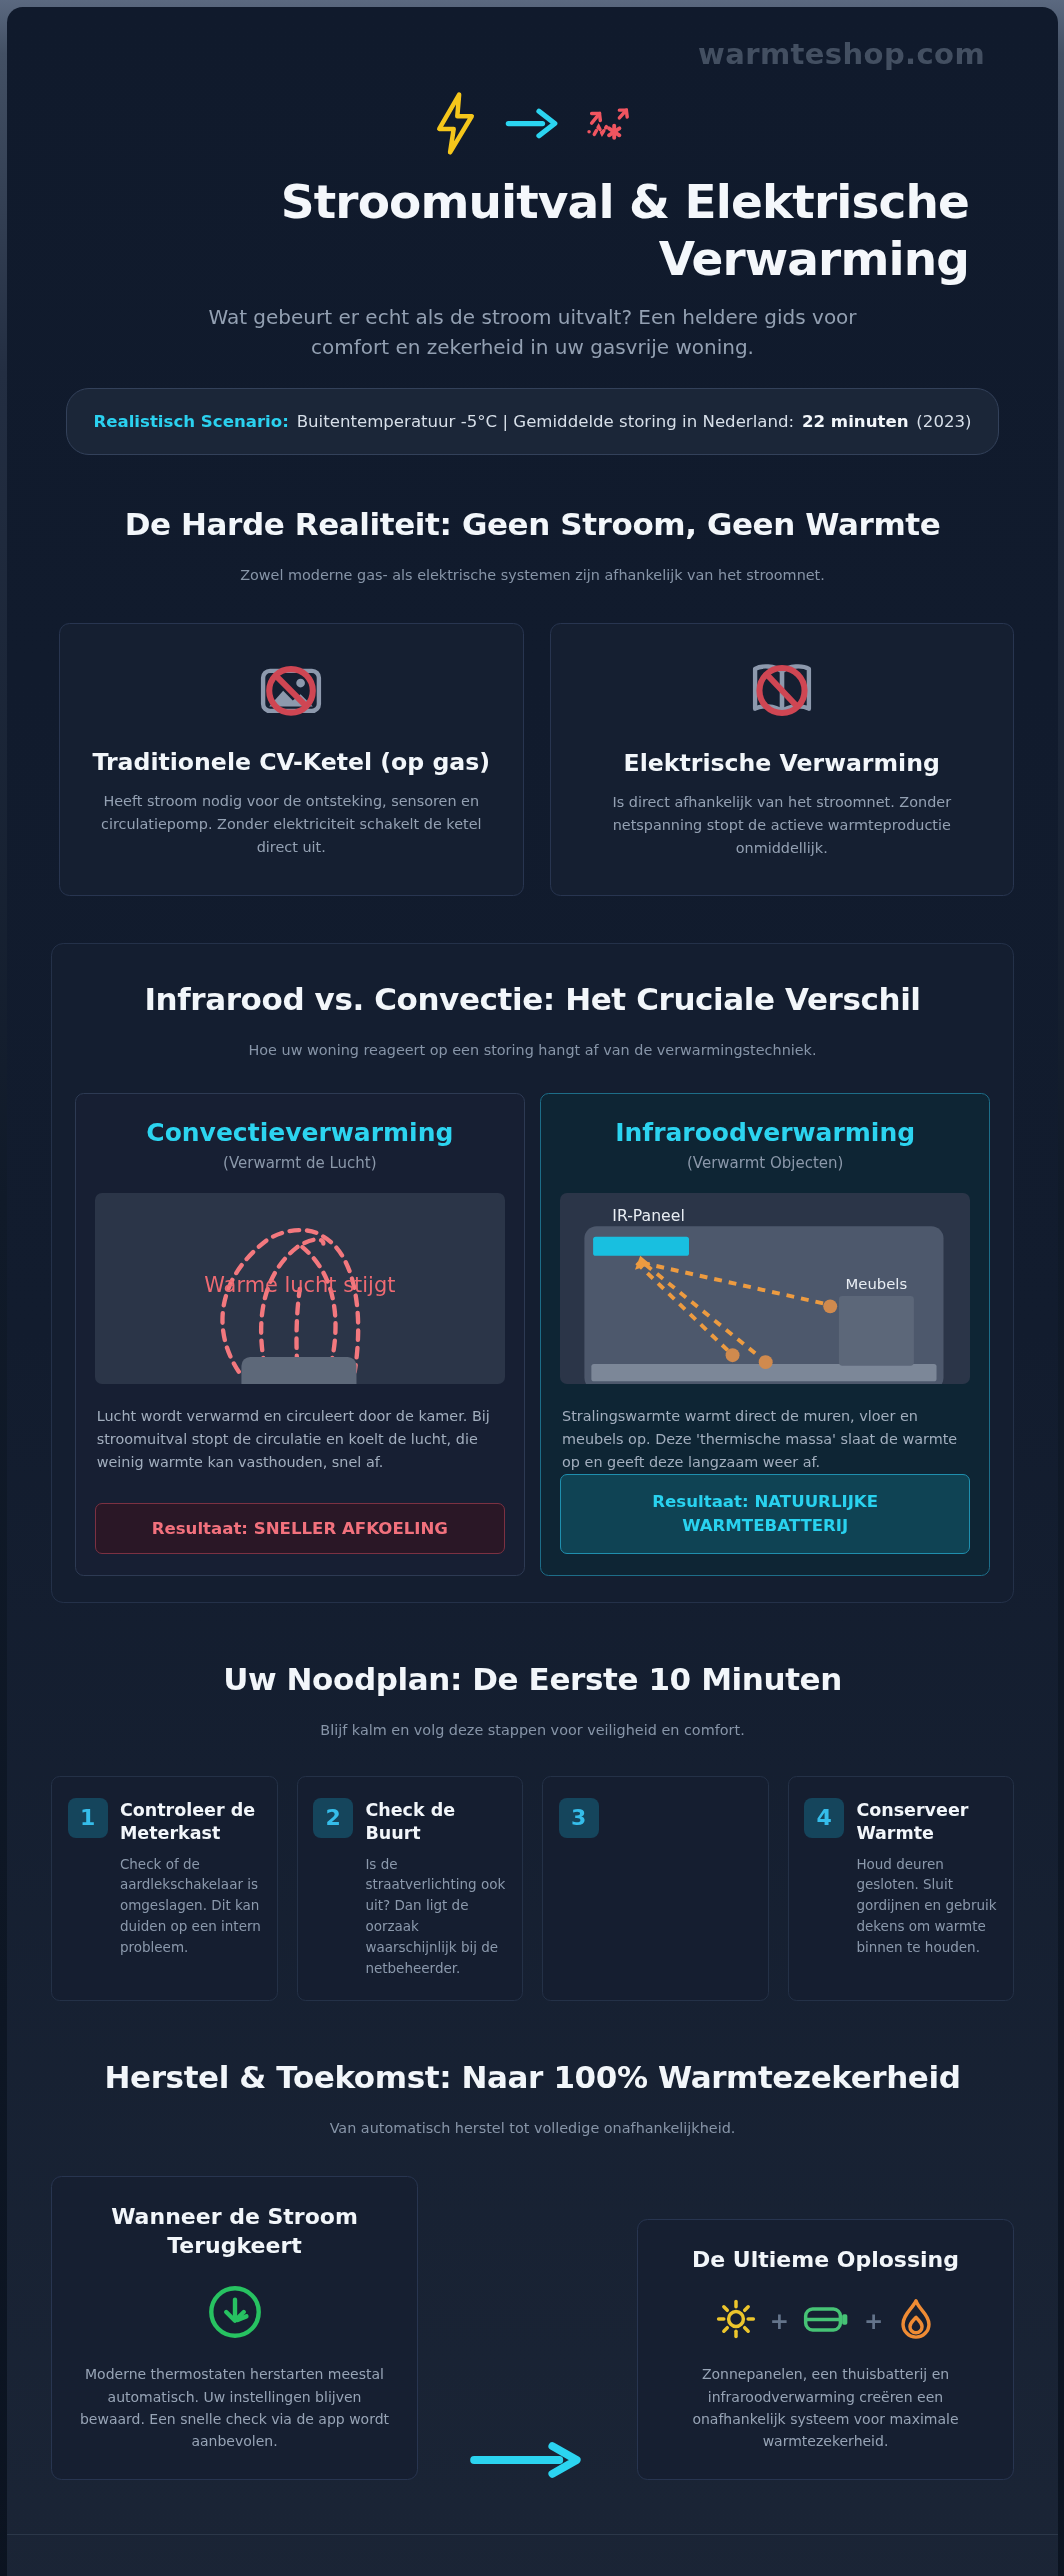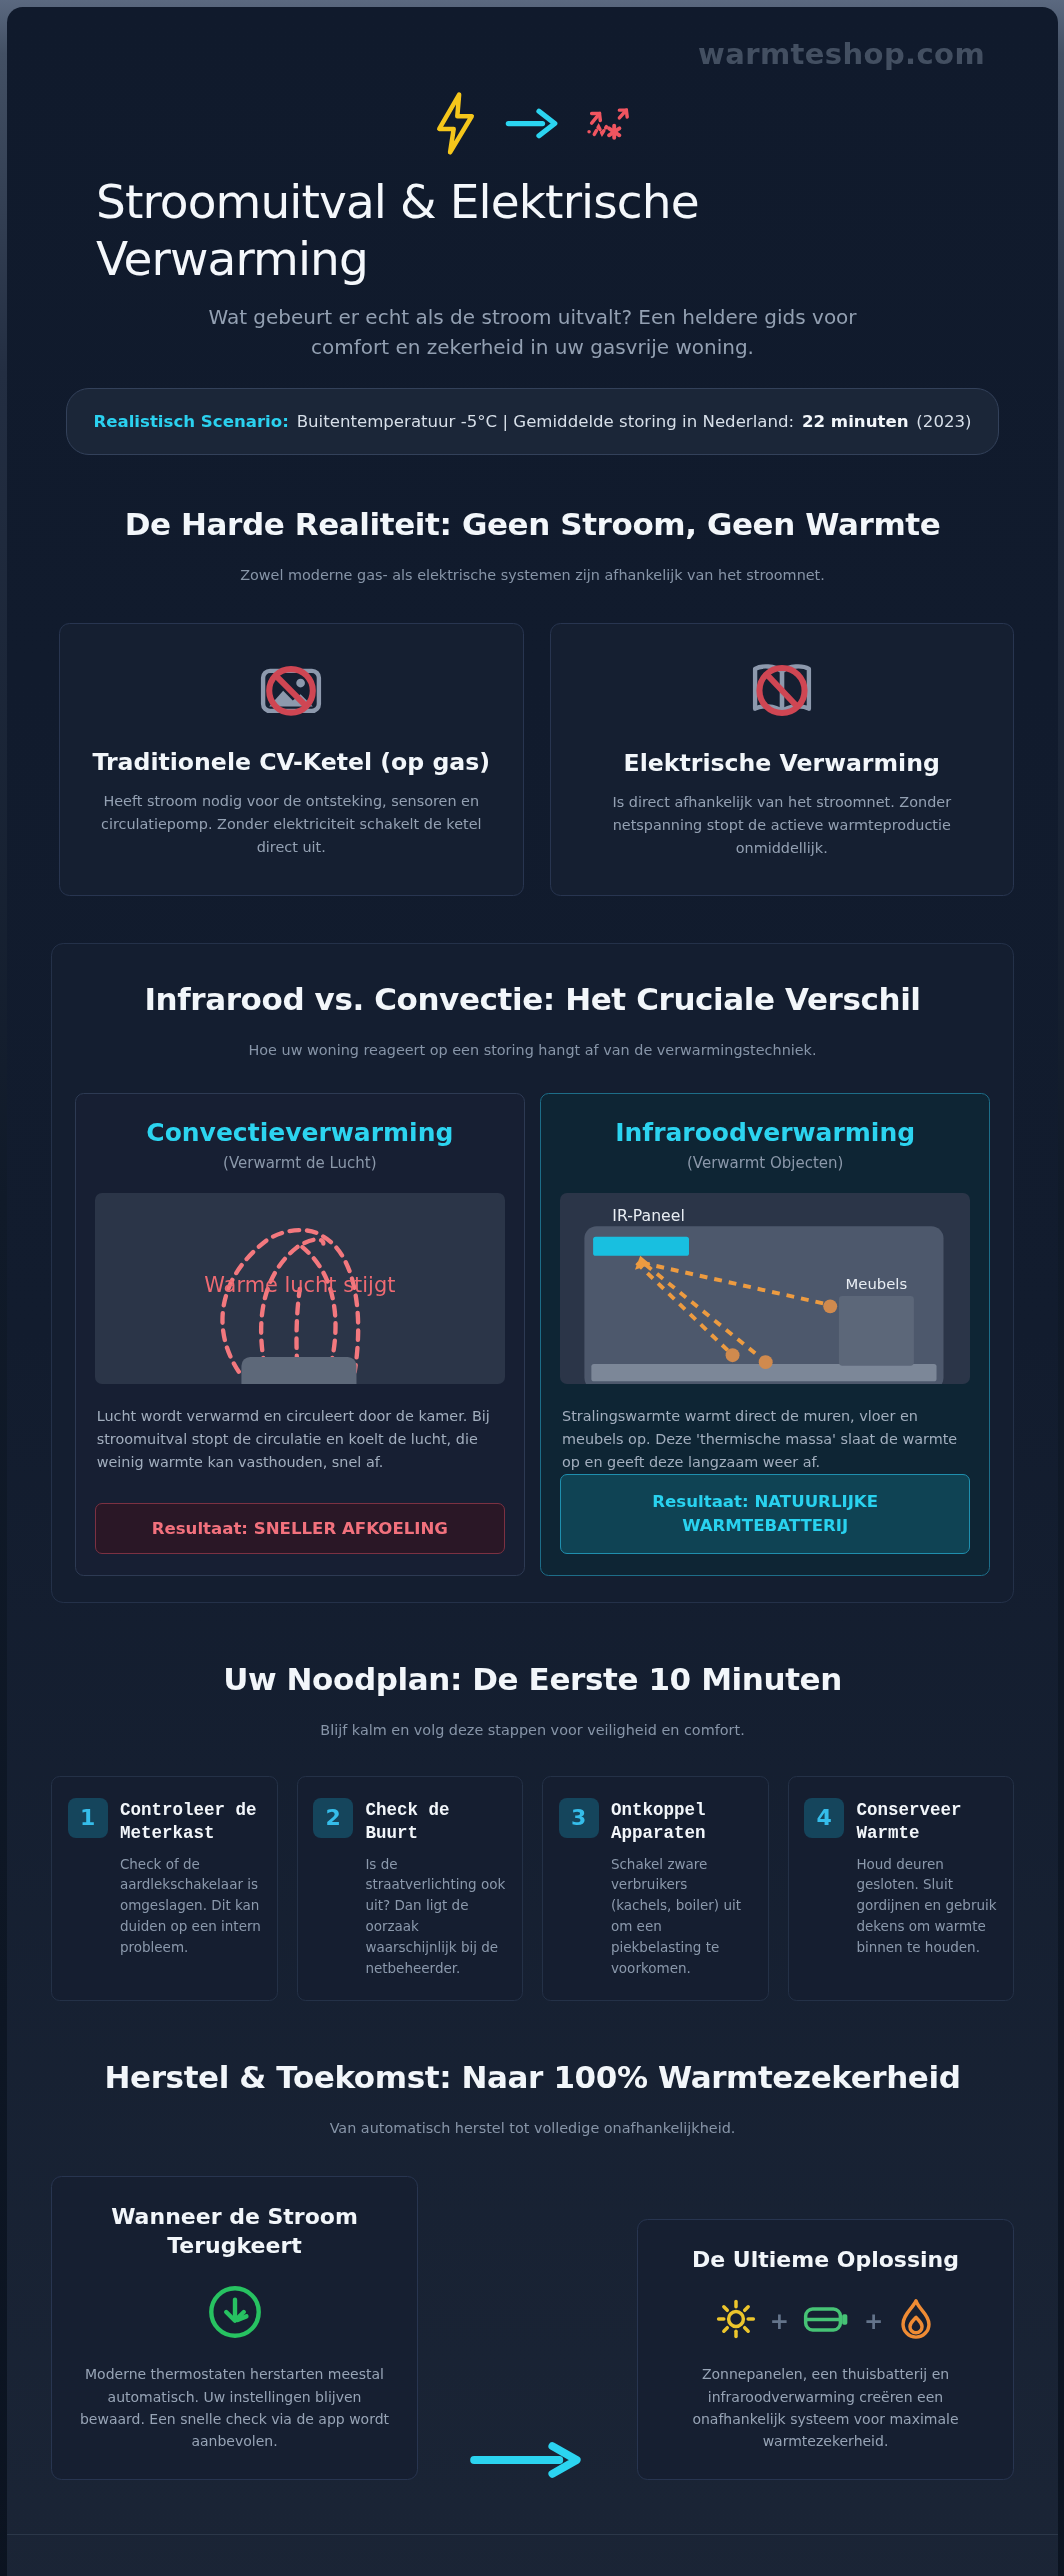--- a/index.html
+++ b/index.html
@@ -15,21 +15,21 @@
     background:linear-gradient(180deg,#101a2c 0%,#121c2e 50%,#1b2536 100%);
     position:relative;overflow:hidden;box-sizing:border-box;
     padding:33px 44px 40px 44px;color:#e8edf4;
   }
   .watermark{
     position:absolute;top:30px;right:73px;font-size:29px;font-weight:bold;
     color:rgba(146,159,178,0.40);letter-spacing:0.4px;
   }
   
   .icon-row{display:flex;justify-content:center;align-items:center;gap:23px;margin-top:51px;height:68px;}
-  h1.title{margin:14px auto 0;text-align:left;font-size:47px;line-height:1.22;font-weight:400;
+  h1.title{margin:14px auto 0;text-align:right;font-size:47px;line-height:1.22;font-weight:700;
     color:#f4f7fb;letter-spacing:-0.9px;max-width:873px;}
   .deck{margin:14px auto 0;text-align:center;font-size:20px;line-height:1.5;color:#93a0b2;max-width:716px;}
   .scenario{
     margin:26px auto 0;width:fit-content;max-width:925px;
     background:#1b2638;border:0.9px solid #33415a;border-radius:23px;
     padding:23px 26px;font-size:16.6px;color:#d7dfe9;display:flex;gap:7.9px;align-items:baseline;white-space:nowrap;
   }
   .scenario .lbl{color:#2bd1ef;font-weight:bold;}
   .scenario b{color:#f2f6fa;}
   
@@ -57,21 +57,21 @@
   .diagram{margin-top:21px;background:#2b3548;border-radius:7px;height:191px;overflow:hidden;}
   .ccard .body{margin:21px 1.7px 0;font-size:14.4px;line-height:1.58;color:#a2aebe;}
   .result{margin-top:23px;border-radius:7px;text-align:center;font-weight:800;font-size:16.6px;padding:15px 12.2px;}
   .result.red{margin-top:auto;background:#2a1726;border:0.9px solid #7c3142;color:#f2717d;}
   .result.teal{margin-top:auto;background:#0f4354;border:0.9px solid #1f8fae;color:#29d2ef;line-height:1.45;}
   
   .steps{display:grid;grid-template-columns:repeat(4,1fr);gap:19px;margin-top:38px;}
   .step{background:#151e30;border:0.9px solid #243147;border-radius:8.7px;padding:21px 15.7px;display:flex;gap:12.2px;align-items:flex-start;}
   .badge{flex:0 0 40px;height:40px;border-radius:7.9px;background:#15455c;color:#35bdea;
     font-size:22px;font-weight:800;display:flex;align-items:center;justify-content:center;}
-  .step h4{margin:1.7px 0 0;font-size:17.5px;line-height:1.3;font-weight:800;color:#f2f6fa;font-family:Liberation Mono, monospace;}
+  .step h4{margin:1.7px 0 0;font-size:17.5px;line-height:1.3;font-weight:800;color:#f2f6fa;}
   .step p{margin:8.7px 0 0;font-size:13.5px;line-height:1.55;color:#8b99ac;}
   
   .future-row{display:flex;align-items:flex-end;gap:8.7px;margin-top:40px;}
   .fcard{background:#161f31;border:0.9px solid #283550;border-radius:10.5px;padding:26px 23px;text-align:center;box-sizing:border-box;}
   .fcard.left{width:367px;}
   .fcard.right{width:377px;margin-left:auto;}
   .fcard h3{margin:0;font-size:22px;line-height:1.3;font-weight:800;color:#f2f6fa;}
   .fcard p{margin:19px auto 0;font-size:14px;line-height:1.6;color:#97a4b6;max-width:323px;}
   .fcard .icoline{display:flex;justify-content:center;align-items:center;gap:14px;margin-top:23px;}
   .plus{color:#64748b;font-size:23px;font-weight:bold;}
@@ -234,24 +234,20 @@
       </div>
       <div class="step">
         <div class="badge">2</div>
         <div>
           <h4>Check de Buurt</h4>
           <p>Is de straatverlichting ook uit? Dan ligt de oorzaak waarschijnlijk bij de netbeheerder.</p>
         </div>
       </div>
       <div class="step">
         <div class="badge">3</div>
-        <div>
-          <h4>Ontkoppel Apparaten</h4>
-          <p>Schakel zware verbruikers (kachels, boiler) uit om een piekbelasting te voorkomen.</p>
-        </div>
       </div>
       <div class="step">
         <div class="badge">4</div>
         <div>
           <h4>Conserveer Warmte</h4>
           <p>Houd deuren gesloten. Sluit gordijnen en gebruik dekens om warmte binnen te houden.</p>
         </div>
       </div>
     </div>
   </div>

